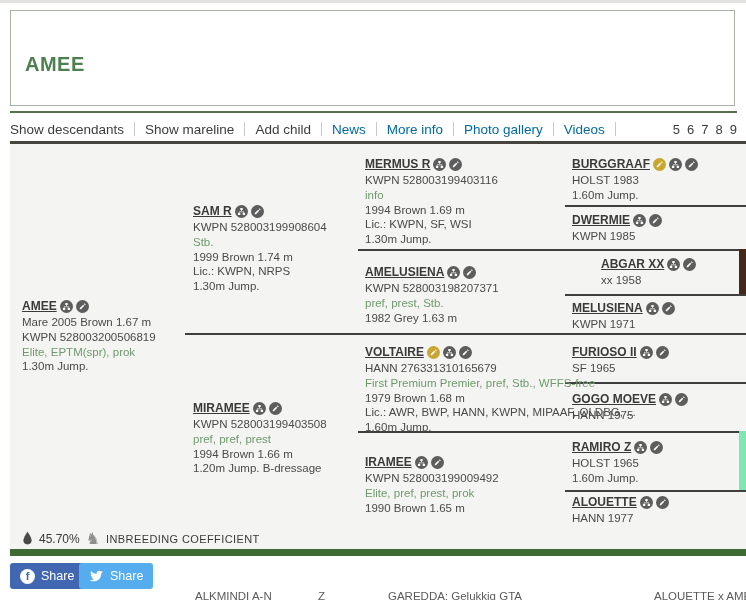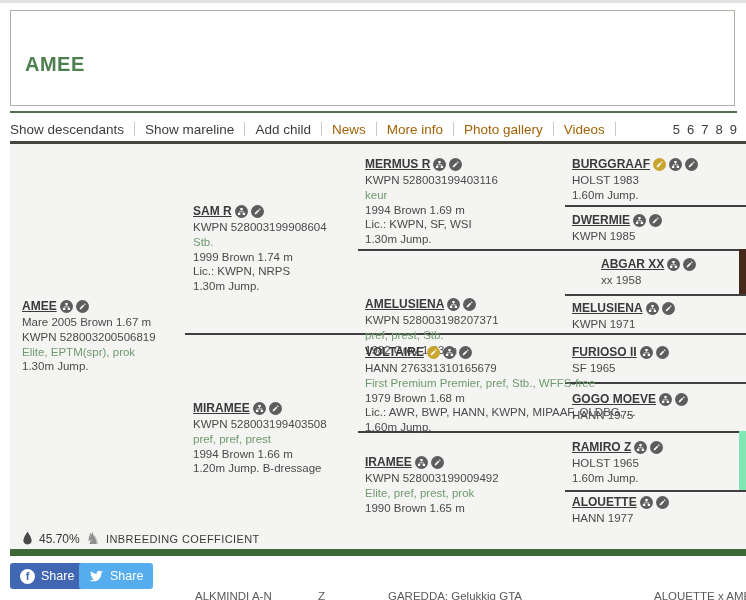--- a/index.html
+++ b/index.html
@@ -11,21 +11,21 @@
   .title-box{position:absolute;left:10px;top:10px;width:725px;height:96px;
              border:1px solid #a9b2a4;background:#fff;box-sizing:border-box;}
   .title-box h1{margin:42px 0 0 14px;font-size:20px;letter-spacing:.5px;color:#4d7f4f;}
   .title-rule{position:absolute;left:10px;top:111px;width:727px;height:2px;background:#55704a;}
 
   
   .menu{position:absolute;left:10px;top:119px;width:727px;height:20px;
         display:flex;align-items:center;font-size:13.5px;color:#3c3c3c;}
   .menu .mi{padding:0 10px;cursor:pointer;white-space:nowrap;}
   .menu .mi:first-child{padding-left:0;}
-  .menu .mi.disabled{color:#a16207;}
+  .menu .mi.disabled{color:#0369a1;}
   .menu .sep{width:1px;height:14px;background:#c9c9c9;}
   .menu .gens{margin-left:auto;display:flex;gap:7px;font-size:13px;color:#3c3c3c;}
   .menu .gens span{cursor:pointer;}
 
   
   .pedigree{position:absolute;left:10px;top:141px;width:736px;height:408px;
             background:#f4f4f2;border-top:3px solid #46443e;box-sizing:border-box;}
   .cell{position:absolute;font-size:11.5px;line-height:14.8px;color:#4a4a4a;white-space:nowrap;}
   .nm{display:flex;align-items:center;gap:3px;height:16px;margin-bottom:1px;}
   .hname{font-size:12px;font-weight:bold;color:#3a3a3a;cursor:pointer;text-decoration:underline;}
@@ -198,27 +198,27 @@
               <path d="M7 4.7v1.6M3.3 9.2V7.5h7.4v1.7" stroke="#fff" stroke-width="1.1" fill="none"></path>
             </svg>
           </span>
         <span class="ci">
             <svg viewBox="0 0 14 14">
               <path fill="#fff" d="M2.8 9.4v1.8h1.8l5.2-5.2-1.8-1.8zM11.7 4.1c.2-.2.2-.5 0-.7l-1.1-1.1c-.2-.2-.5-.2-.7 0l-.85.85 1.8 1.8z"></path>
             </svg>
           </span>
       </div>
       <div>KWPN 528003199403116</div>
-      <div class="green">keur</div>
+      <div class="green">info</div>
       <div>1994 Brown 1.69 m</div>
       <div class="lic">Lic.: KWPN, SF, WSI</div>
       <div>1.30m Jump.</div>
     </div>
 
-    <div class="cell" style="left:355px;top:120px;margin-top:32px;">
+    <div class="cell" style="left:355px;top:120px;">
       <div class="nm">
         <span class="hname">AMELUSIENA</span>
         <span class="ci">
             <svg viewBox="0 0 14 14">
               <g fill="#fff">
                 <rect x="5.1" y="1.6" width="3.8" height="3.1" rx=".6"></rect>
                 <rect x="1.4" y="9.2" width="3.8" height="3.1" rx=".6"></rect>
                 <rect x="8.8" y="9.2" width="3.8" height="3.1" rx=".6"></rect>
               </g>
               <path d="M7 4.7v1.6M3.3 9.2V7.5h7.4v1.7" stroke="#fff" stroke-width="1.1" fill="none"></path>

